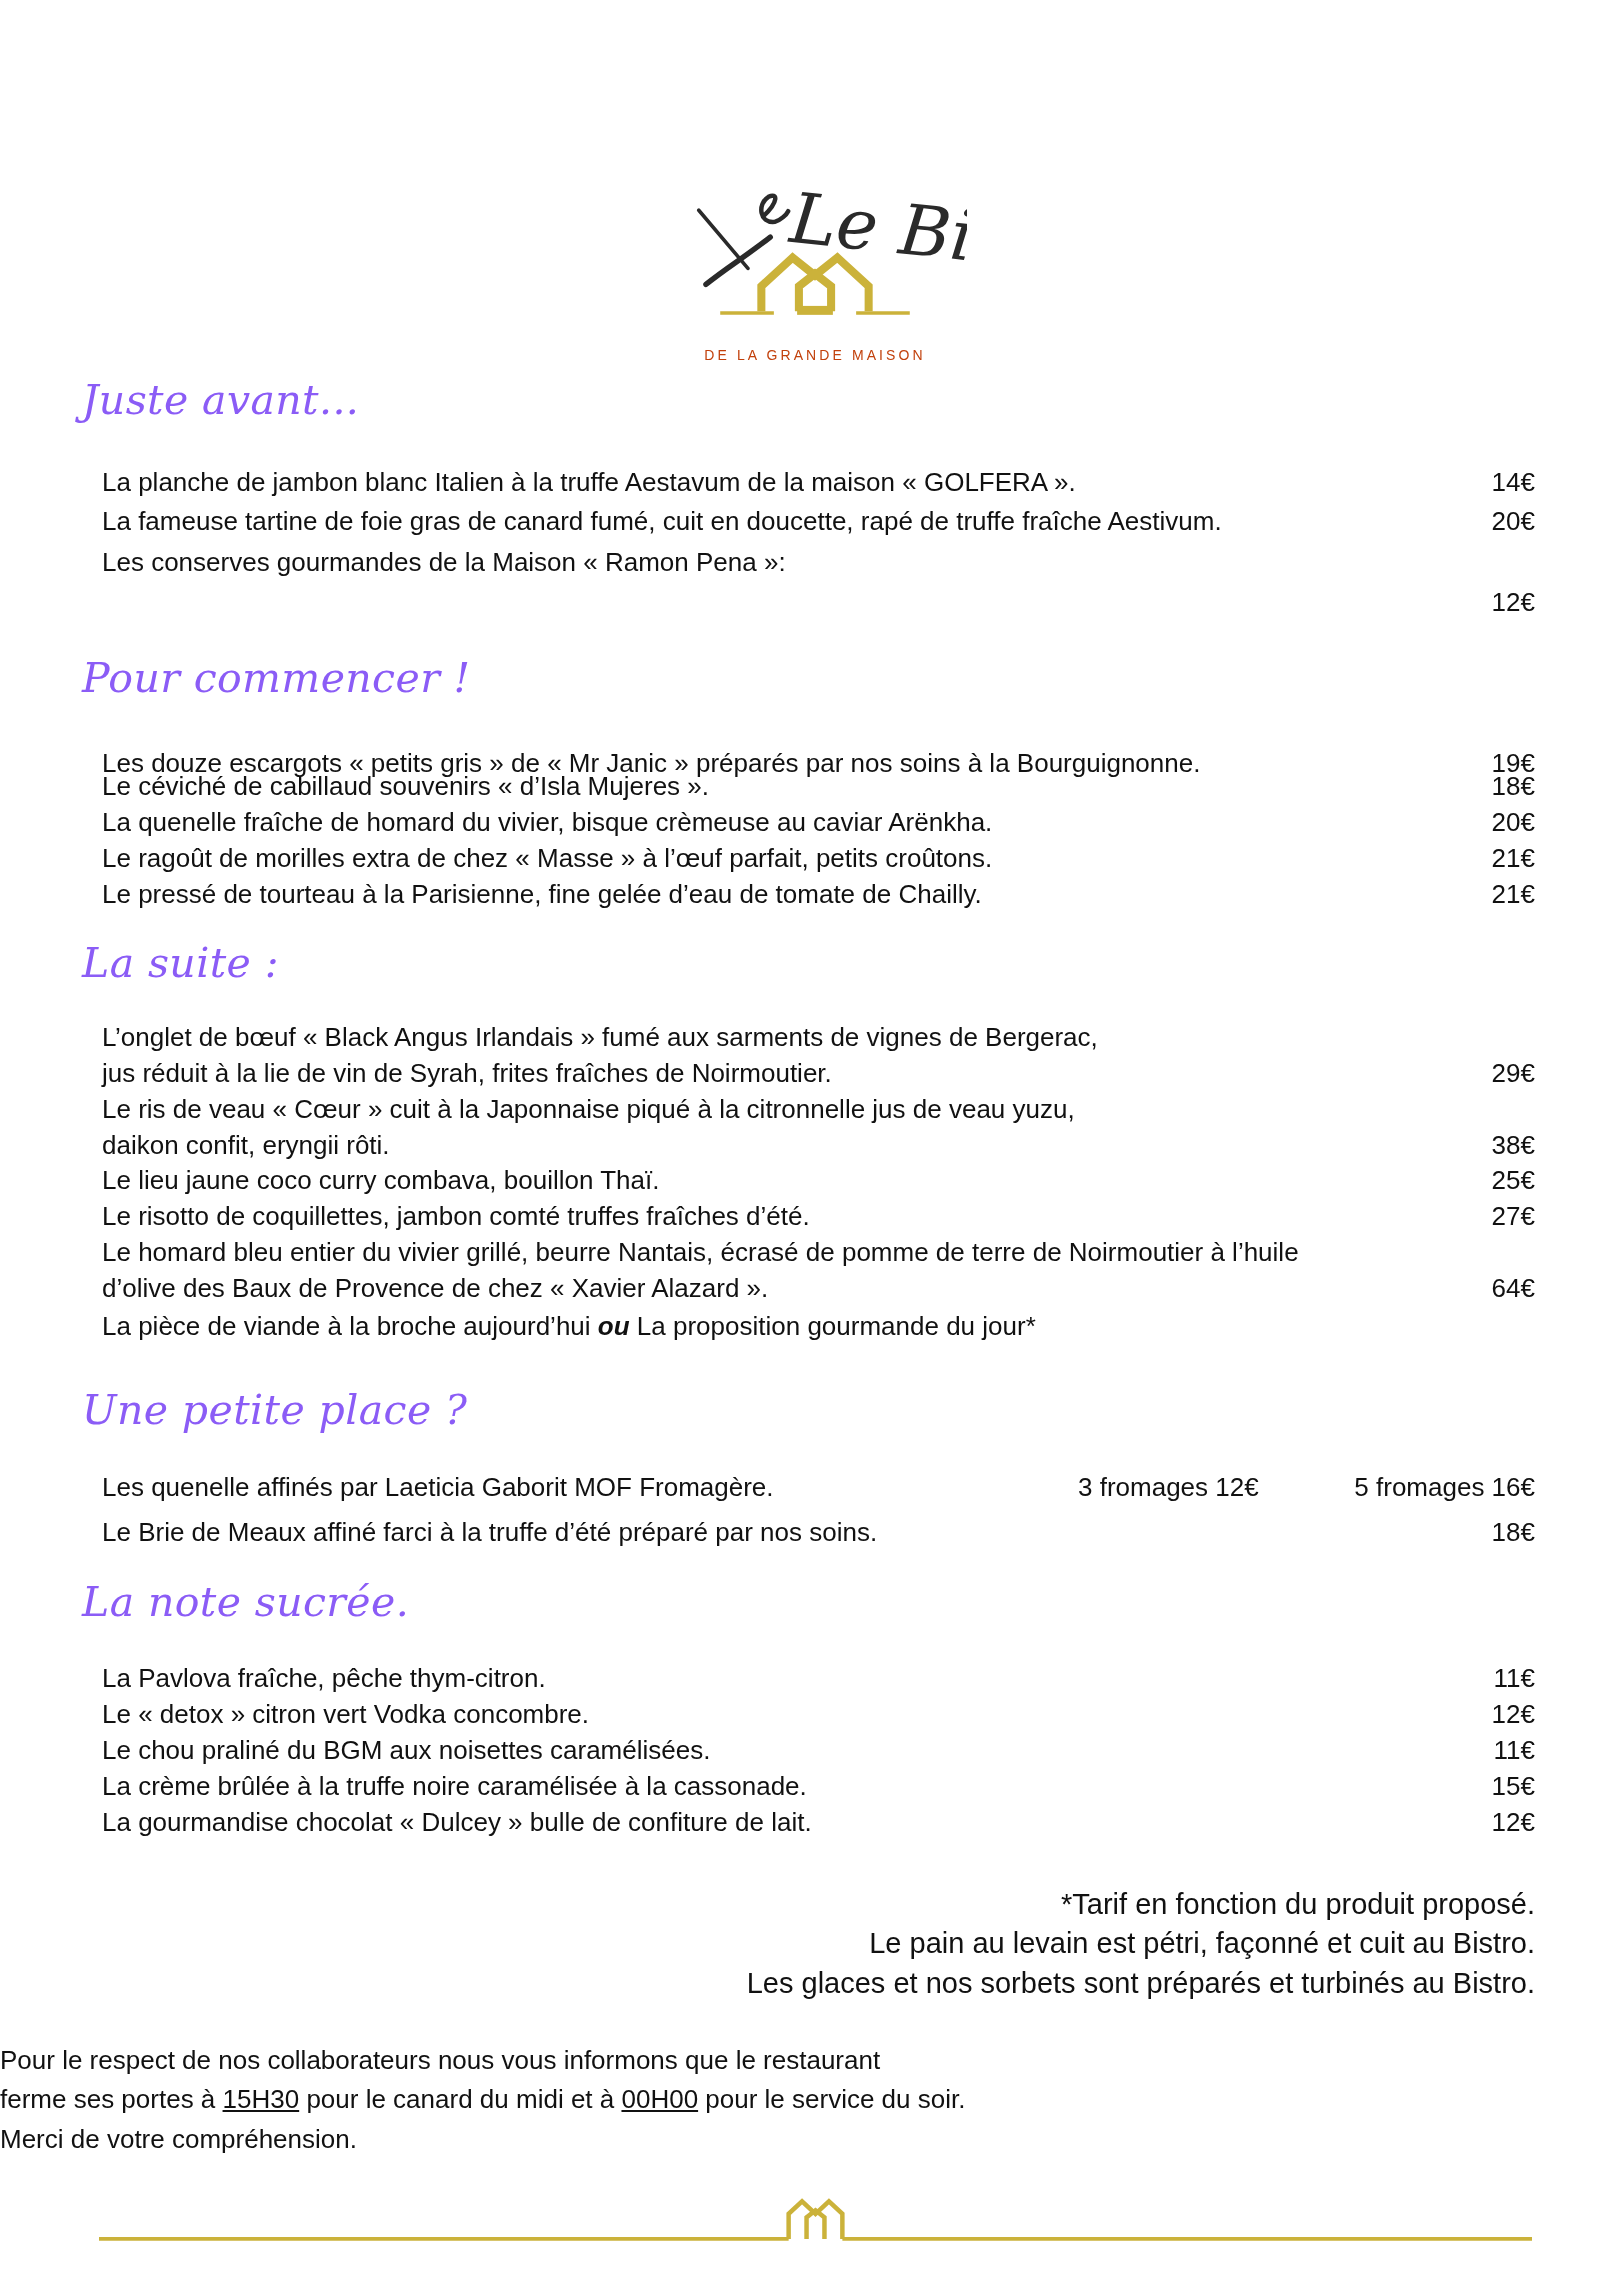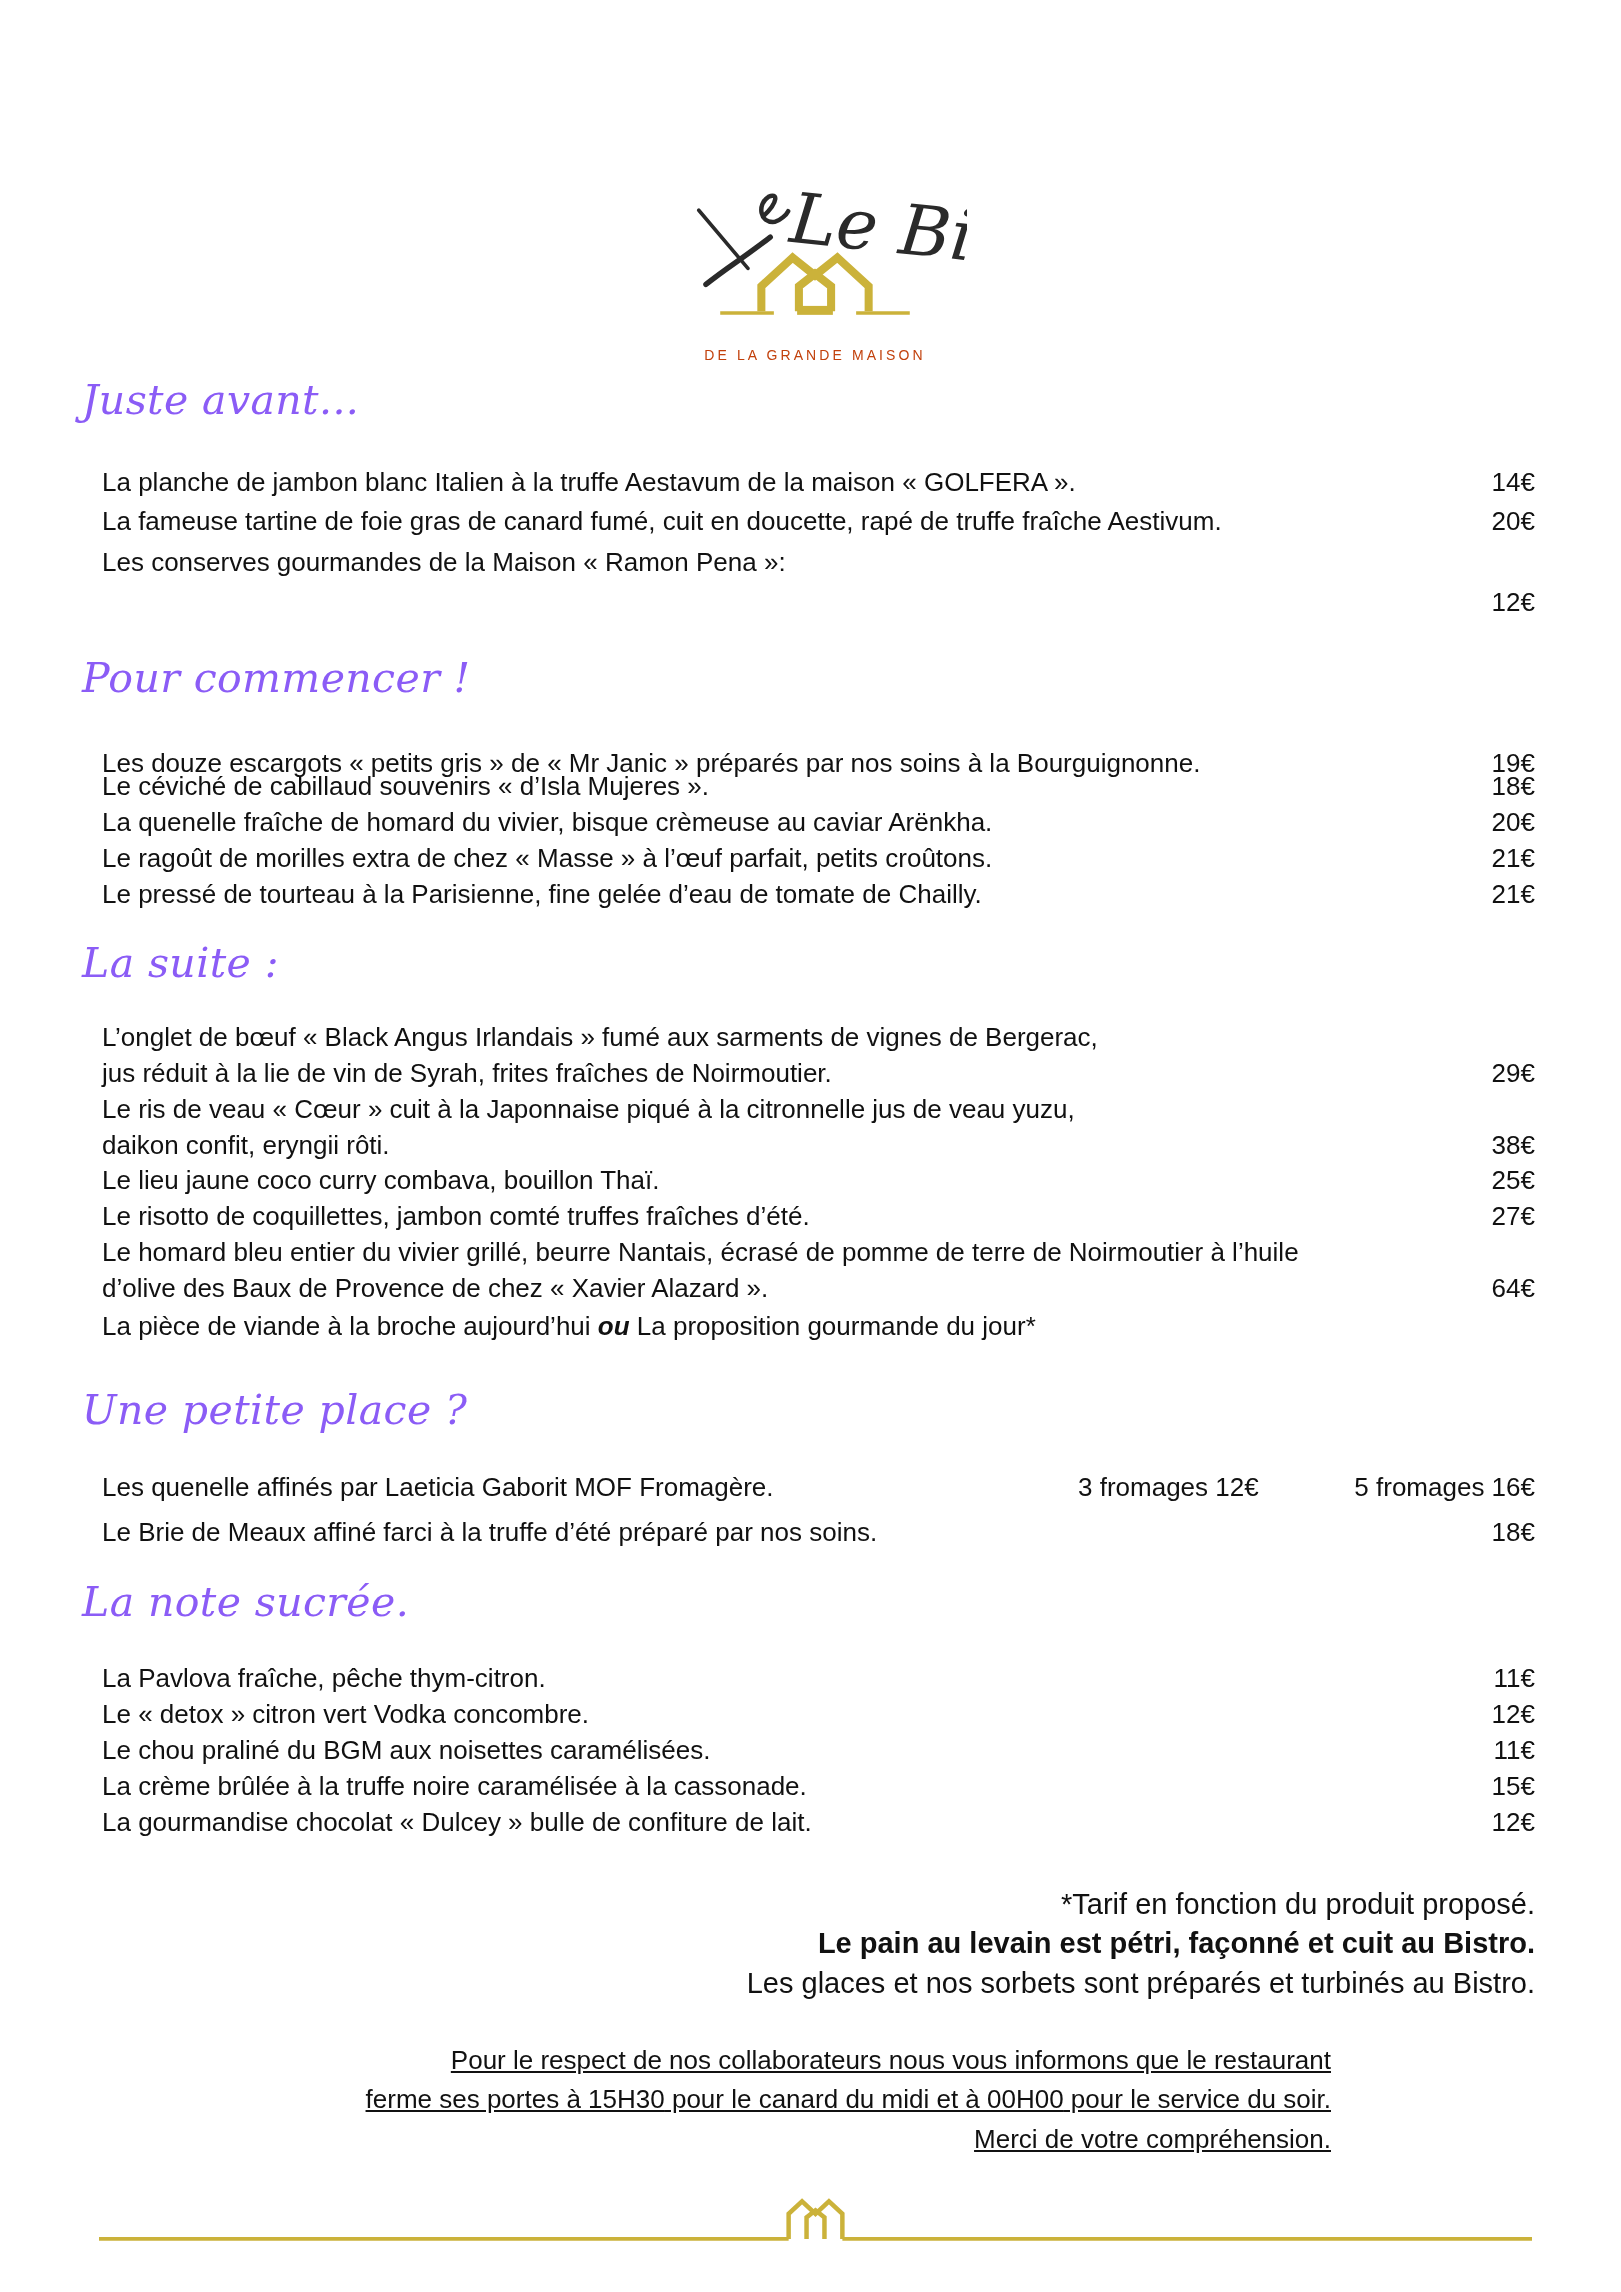--- a/index.html
+++ b/index.html
@@ -78,25 +78,24 @@
       position: absolute;
       right: 86px;
       font-size: 29px;
       line-height: 29px;
       text-align: right;
       white-space: nowrap;
     }
     .closing {
       position: absolute;
       left: 0; width: 1331px;
-      text-align: right;
+      text-align: left;
       font-size: 26px;
       line-height: 36px;
       white-space: nowrap;
-      text-decoration: underline;
     }
     .closing u { text-decoration: underline; }
     .footer-rule {
       position: absolute;
       left: 99px; top: 2194px;
       width: 1433px; height: 54px;
     }
   </style>
 </head>
 <body>
@@ -231,21 +230,21 @@
   <div class="line" style="top:1768px;">
     <span class="text">La crème brûlée à la truffe noire caramélisée à la cassonade.</span>
     <span class="price">15€</span>
   </div>
   <div class="line" style="top:1804px;">
     <span class="text">La gourmandise chocolat « Dulcey » bulle de confiture de lait.</span>
     <span class="price">12€</span>
   </div>
 
   <div class="note" style="top:1890px;">*Tarif en fonction du produit proposé.</div>
-  <div class="note" style="top:1929px;font-weight:bold;">Le pain au levain est pétri, façonné et cuit au Bistro.</div>
+  <div class="note" style="top:1929px;">Le pain au levain est pétri, façonné et cuit au Bistro.</div>
   <div class="note" style="top:1969px;">Les glaces et nos sorbets sont préparés et turbinés au Bistro.</div>
 
   <div class="closing" style="top:2042px;">Pour le respect de nos collaborateurs nous vous informons que le restaurant</div>
   <div class="closing" style="top:2081px;">
     <span>ferme ses portes à </span><u>15H30</u><span> pour le canard du midi et à </span><u>00H00</u><span> pour le service du soir.</span>
   </div>
   <div class="closing" style="top:2121px;">Merci de votre compréhension.</div>
 
   <svg class="footer-rule" viewBox="0 0 1600 60">
     <line x1="0" y1="50" x2="770" y2="50" stroke="#cbb23a" stroke-width="4"></line>

